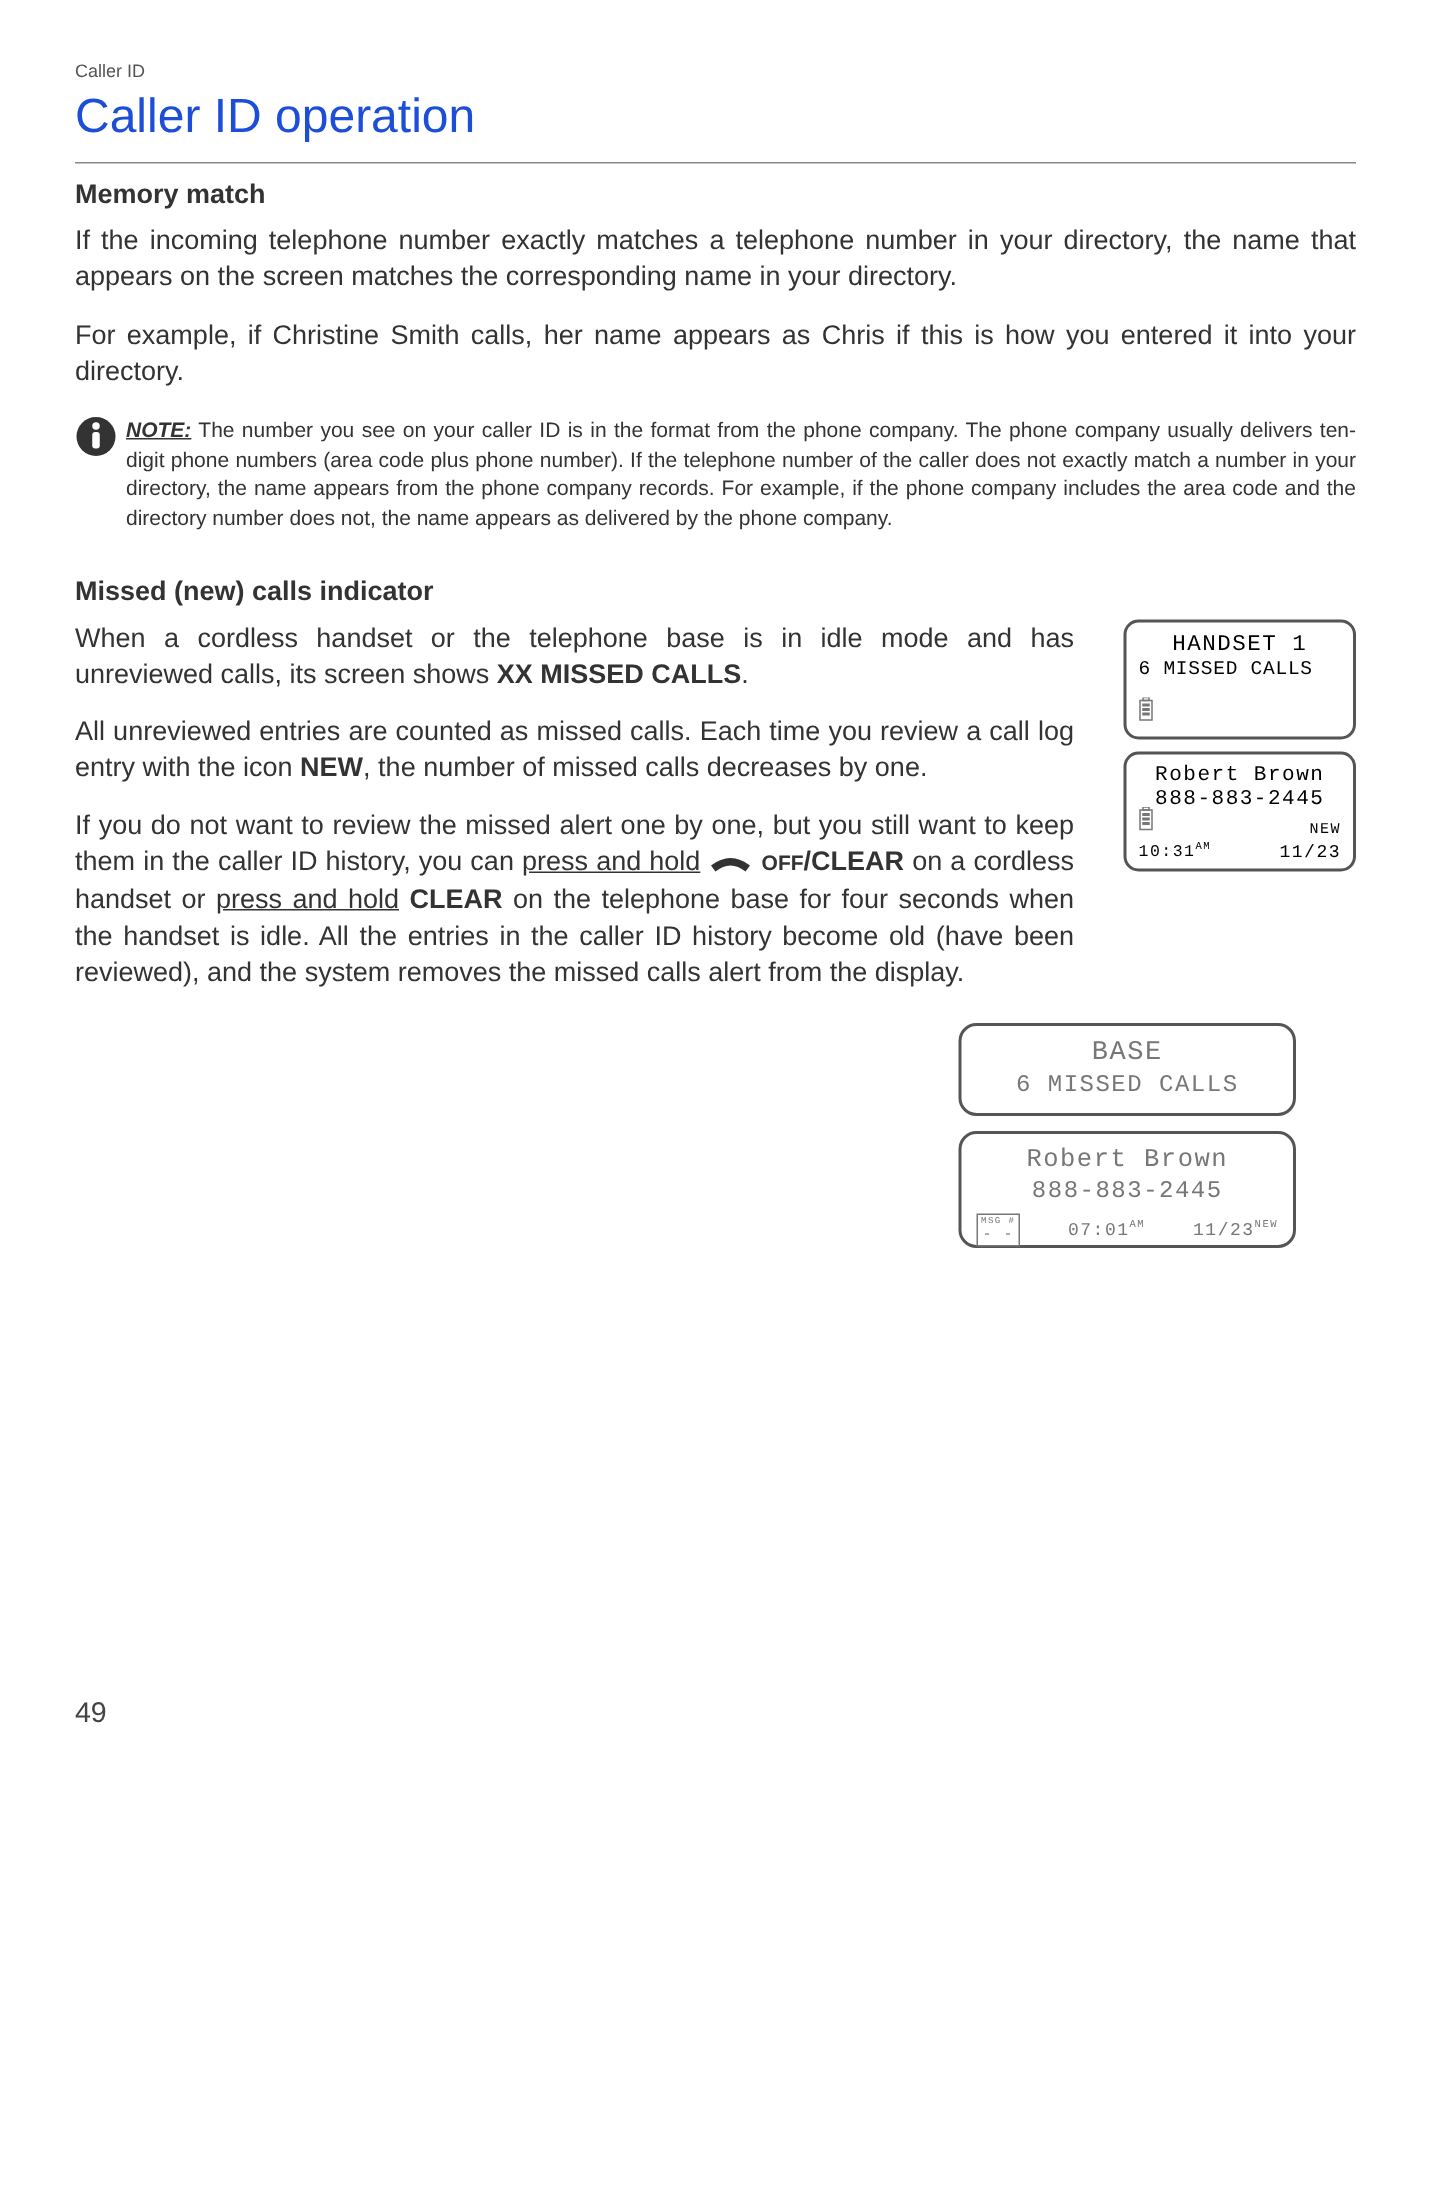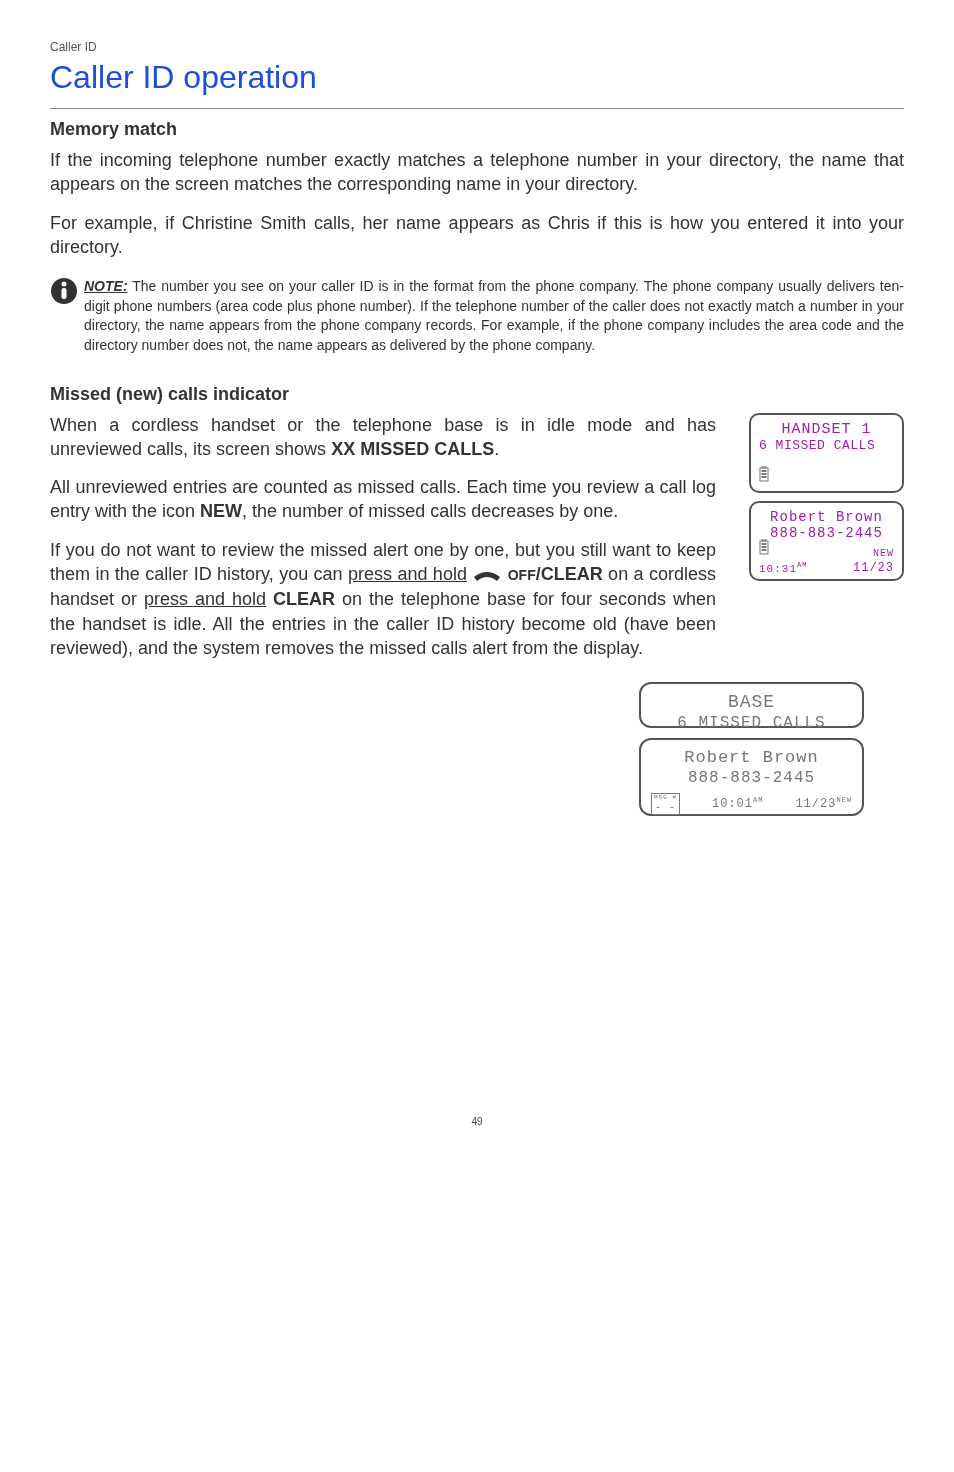--- a/index.html
+++ b/index.html
@@ -84,21 +84,21 @@
     vertical-align: middle;
   }
   
   .lcd-small {
     border: 2px solid #555;
     border-radius: 10px;
     width: 155px;
     height: 80px;
     font-family: "Courier New", monospace;
     font-size: 14px;
-    color: #a21caf;
+    color: #000000;
     position: relative;
     box-sizing: border-box;
     padding: 6px 8px;
     letter-spacing: 1px;
   }
   .lcd-small .line1 { text-align: center; font-size: 15px; }
   .lcd-small .line2 { text-align: left; font-size: 13px; letter-spacing: 0.5px; }
   .lcd-small .battery {
     position: absolute;
     bottom: 5px;
@@ -117,34 +117,33 @@
     border: 2px solid #555;
     border-radius: 12px;
     width: 225px;
     font-family: "Courier New", monospace;
     color: #777;
     position: relative;
     box-sizing: border-box;
     padding: 8px 10px 6px 10px;
     letter-spacing: 1px;
   }
-  .lcd-wide.short { height: 46px; }
+  .lcd-wide.short { height: 62px; }
   .lcd-wide.tall { height: 78px; }
   .lcd-wide .center1 { text-align: center; font-size: 18px; }
   .lcd-wide .center2 { text-align: center; font-size: 16px; margin-top: 2px; }
   .lcd-wide .footer {
     display: flex;
     justify-content: space-between;
     align-items: center;
     font-size: 12px;
     margin-top: 6px;
   }
   .pagenum {
-    text-align: center;
-    font-size: 10px;
+    font-size: 19px;
     margin-top: 300px;
     color: #444;
   }
   .wide-col {
     display:flex;
     flex-direction:column;
     align-items:flex-end;
     gap:10px;
     margin-top: 8px;
   }
@@ -245,21 +244,21 @@
   <div class="lcd-wide tall">
     <div class="center1" style="font-size:17px">Robert Brown</div>
     <div class="center2" style="font-size:16px">888-883-2445</div>
     <div class="footer">
       <span style="display:flex;align-items:center;gap:2px;">
         <span style="display:inline-block;border:1px solid #777;padding:0 2px;line-height:1.2;">
           <span style="font-size:6px;display:block;">MSG #</span>
           <span style="font-size:10px;display:block;text-align:center;">- -</span>
         </span>
       </span>
-      <span><span>10:01</span><sup style="font-size:7px">AM</sup></span>
+      <span><span>07:01</span><sup style="font-size:7px">AM</sup></span>
       <span><span>11/23</span><sup style="font-size:7px">NEW</sup></span>
     </div>
   </div>
 </div>
 
 <div style="clear:both"></div>
 
 <div class="pagenum">49</div>
 
 </body></html>

